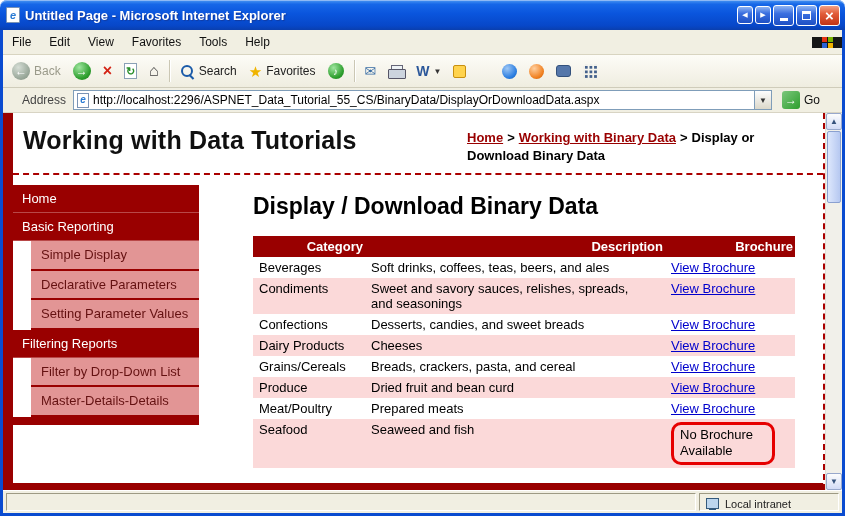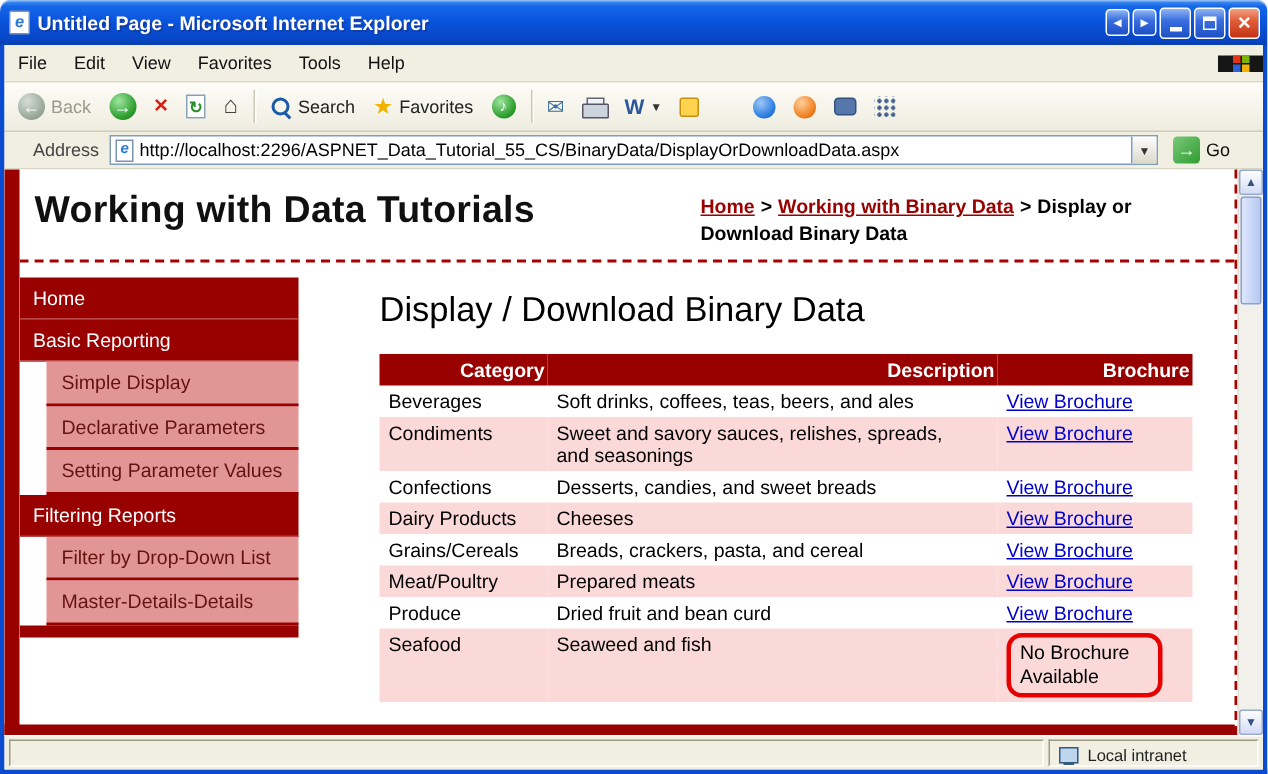--- a/index.html
+++ b/index.html
@@ -108,21 +108,21 @@
 
   
   .sidebar{width:186px;flex:none;font-size:13px}
   .sidebar .sec{background:#990000;color:#fff;padding:6px 9px;border-bottom:1px solid #b84848;cursor:pointer}
   .sidebar .sub{background:#e29595;color:#641111;padding:5px 8px 5px 10px;margin-left:18px;
     border-bottom:2px solid #990000;line-height:1.35;cursor:pointer}
   .sidebar .partial{height:8px;background:#990000}
 
   
   .main{flex:1;min-width:0;padding-left:54px}
-  .heading{font-size:23px;font-weight:normal;color:#000;margin:8px 0 16px}
+  .heading{font-size:23px;font-weight:bold;color:#000;margin:8px 0 16px}
   table.data{border-collapse:collapse;font-size:13px}
   table.data th{background:#990000;color:#fff;font-weight:bold;text-align:right;padding:3px 2px}
   table.data td{padding:3px 6px;vertical-align:top;color:#000}
   table.data tbody tr:nth-child(even) td{background:#fbd9d9}
   .col-cat{width:112px}.col-desc{width:300px}.col-bro{width:130px}
   .desc-wrap{display:inline-block;max-width:272px}
   a.view{color:#0000cc;text-decoration:underline;cursor:pointer}
   .no-broch{display:inline-block;border:3px solid #e60000;border-radius:10px;padding:2px 6px;
     max-width:104px;color:#000;line-height:1.25}
 
@@ -319,27 +319,27 @@
                   <td>Dairy Products</td>
                   <td><span class="desc-wrap">Cheeses</span></td>
                   <td><a class="view">View Brochure</a></td>
                 </tr>
                 <tr>
                   <td>Grains/Cereals</td>
                   <td><span class="desc-wrap">Breads, crackers, pasta, and cereal</span></td>
                   <td><a class="view">View Brochure</a></td>
                 </tr>
                 <tr>
+                  <td>Produce</td>
+                  <td><span class="desc-wrap">Dried fruit and bean curd</span></td>
+                  <td><a class="view">View Brochure</a></td>
+                </tr>
+                <tr>
                   <td>Meat/Poultry</td>
                   <td><span class="desc-wrap">Prepared meats</span></td>
-                  <td><a class="view">View Brochure</a></td>
-                </tr>
-                <tr>
-                  <td>Produce</td>
-                  <td><span class="desc-wrap">Dried fruit and bean curd</span></td>
                   <td><a class="view">View Brochure</a></td>
                 </tr>
                 <tr>
                   <td>Seafood</td>
                   <td><span class="desc-wrap">Seaweed and fish</span></td>
                   <td><span class="no-broch">No Brochure Available</span></td>
                 </tr>
               </tbody>
             </table>
           </div>

